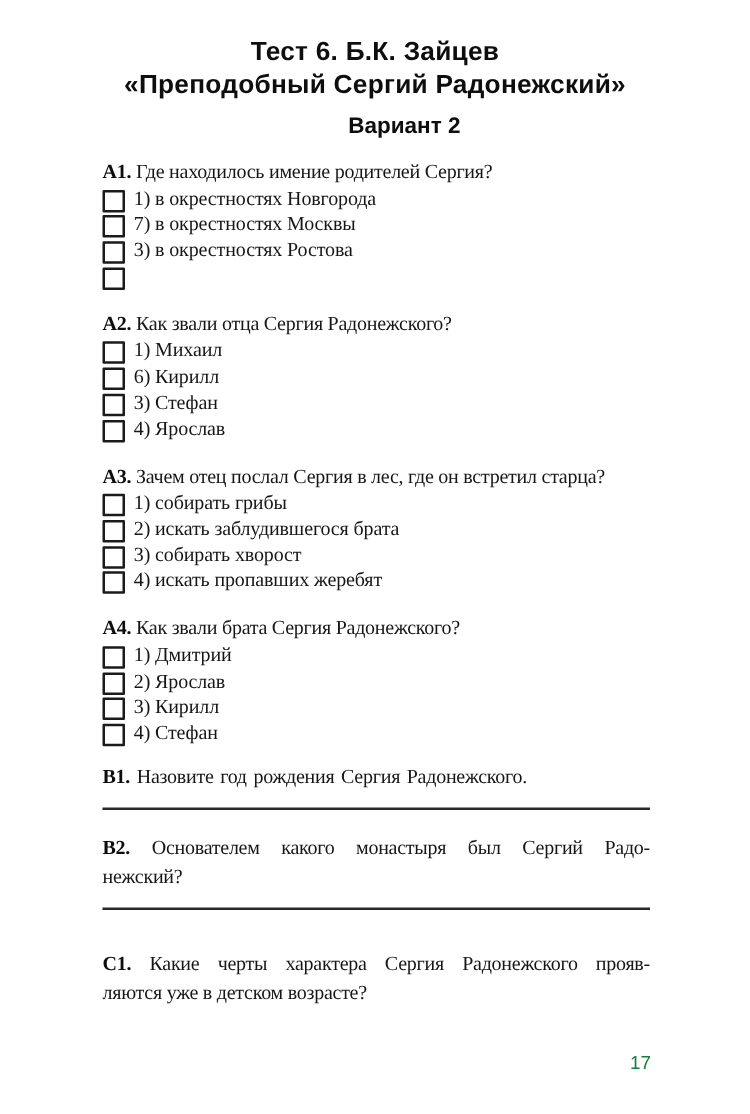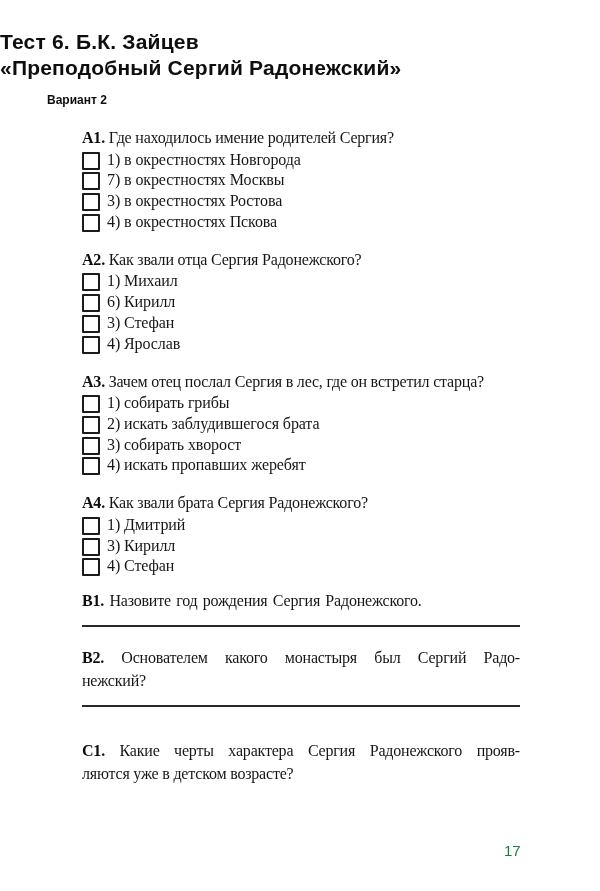--- a/index.html
+++ b/index.html
@@ -12,34 +12,34 @@
     width: 600px;
     height: 891px;
     background: #ffffff;
     color: #161616;
     overflow: hidden;
     font-family: "Liberation Serif", serif;
   }
   
   .titles {
     padding-top: 29px;
-    text-align: left;
+    text-align: center;
     color: #0e0e0e;
   }
   .title-line {
     font-family: "Liberation Sans", sans-serif;
     font-weight: bold;
     font-size: 21px;
     line-height: 26px;
     letter-spacing: 0.2px;
   }
   .variant {
     font-family: "Liberation Sans", sans-serif;
     font-weight: bold;
-    font-size: 12px;
+    font-size: 18px;
     line-height: 20px;
     margin-top: 9px;
     padding-left: 47px;
   }
   
   .content {
     margin: 9px 80px 0 82px;
     font-size: 16px;
     line-height: 21px;
   }
@@ -128,21 +128,20 @@
       <div class="opt">
         <span class="box"></span>
         <span class="opt-label">7) в окрестностях Москвы</span>
       </div>
       <div class="opt">
         <span class="box"></span>
         <span class="opt-label">3) в окрестностях Ростова</span>
       </div>
       <div class="opt">
         <span class="box"></span>
-        <span class="opt-label">4) в окрестностях Пскова</span>
       </div>
     </div>
 
     <div class="mcq">
       <div class="q-line"><span class="q-num">А2.</span> <span>Как звали отца Сергия Радонежского?</span></div>
       <div class="opt">
         <span class="box"></span>
         <span class="opt-label">1) Михаил</span>
       </div>
       <div class="opt">
@@ -177,20 +176,24 @@
         <span class="box"></span>
         <span class="opt-label">4) искать пропавших жеребят</span>
       </div>
     </div>
 
     <div class="mcq">
       <div class="q-line"><span class="q-num">А4.</span> <span>Как звали брата Сергия Радонежского?</span></div>
       <div class="opt">
         <span class="box"></span>
         <span class="opt-label">1) Дмитрий</span>
+      </div>
+      <div class="opt">
+        <span class="box"></span>
+        <span class="opt-label">2) Ярослав</span>
       </div>
       <div class="opt">
         <span class="box"></span>
         <span class="opt-label">3) Кирилл</span>
       </div>
       <div class="opt">
         <span class="box"></span>
         <span class="opt-label">4) Стефан</span>
       </div>
     </div>

